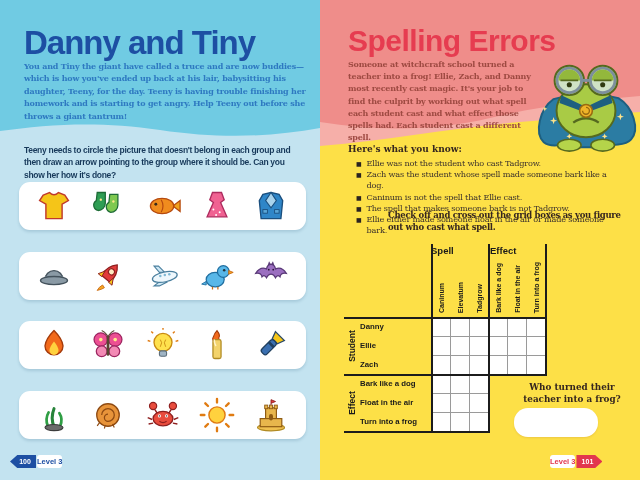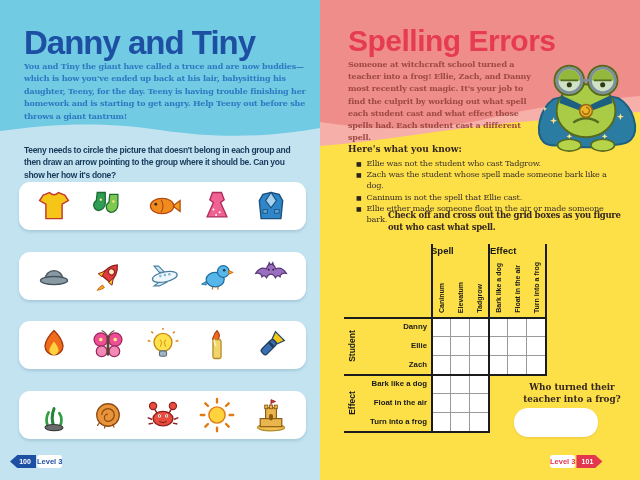--- a/index.html
+++ b/index.html
@@ -53,21 +53,21 @@
   
   .lgrid{left:24px;top:244px;width:203px;height:189px;z-index:2;}
   .gh{position:absolute;top:0;height:14px;line-height:14px;text-align:left;
       font-size:9.5px;font-weight:bold;color:#1a1a1a;}
   .vcol{position:absolute;top:14px;height:59px;width:19px;}
   .vcol span{position:absolute;bottom:4px;left:50%;transform:translateX(-50%) rotate(180deg);
              writing-mode:vertical-rl;white-space:nowrap;font-size:7px;font-weight:bold;color:#1a1a1a;}
   .vgroup{position:absolute;left:0;width:16px;}
   .vgroup span{position:absolute;left:50%;top:50%;transform:translate(-50%,-50%) rotate(180deg);
                writing-mode:vertical-rl;white-space:nowrap;font-size:8.5px;font-weight:bold;color:#1a1a1a;}
-  .rlabel{position:absolute;left:16px;width:67px;height:19px;line-height:19px;text-align:right;
+  .rlabel{position:absolute;left:16px;width:67px;height:19px;line-height:19px;
           padding-right:4px;font-size:7.8px;font-weight:bold;color:#1a1a1a;}
   .cell{position:absolute;width:20px;height:20px;background:#fff;border:1px solid #9a9a9a;box-sizing:border-box;}
   .tline{position:absolute;background:#1c1c1c;}
 
   .rp-question{left:198px;top:382px;width:108px;text-align:center;font-family:"DejaVu Serif",serif;
                font-weight:bold;font-size:8.8px;line-height:11.5px;color:#35261f;z-index:2;}
   .ansbox{left:194px;top:408px;width:84px;height:29px;background:#fff;border-radius:14px;
           box-shadow:0 1px 2px rgba(150,70,50,0.15);z-index:2;}
 </style>
 </head>
@@ -322,20 +322,24 @@
       <div class="clue">
           <span class="sq">■</span>
           <span>Zach was the student whose spell made someone bark like a dog.</span>
         </div>
       <div class="clue">
           <span class="sq">■</span>
           <span>Caninum is not the spell that Ellie cast.</span>
         </div>
       <div class="clue">
           <span class="sq">■</span>
+          <span>The spell that makes someone bark is not Tadgrow.</span>
+        </div>
+      <div class="clue">
+          <span class="sq">■</span>
           <span>Ellie either made someone float in the air or made someone bark.</span>
         </div>
     </div>
 
     <div class="abs z3 rp-check">Check off and cross out the grid boxes as you figure out who cast what spell.</div>
 
     <div class="abs lgrid">
       <div class="gh" style="left:87px;width:59px;">Spell</div>
       <div class="gh" style="left:146px;width:57px;">Effect</div>
 

